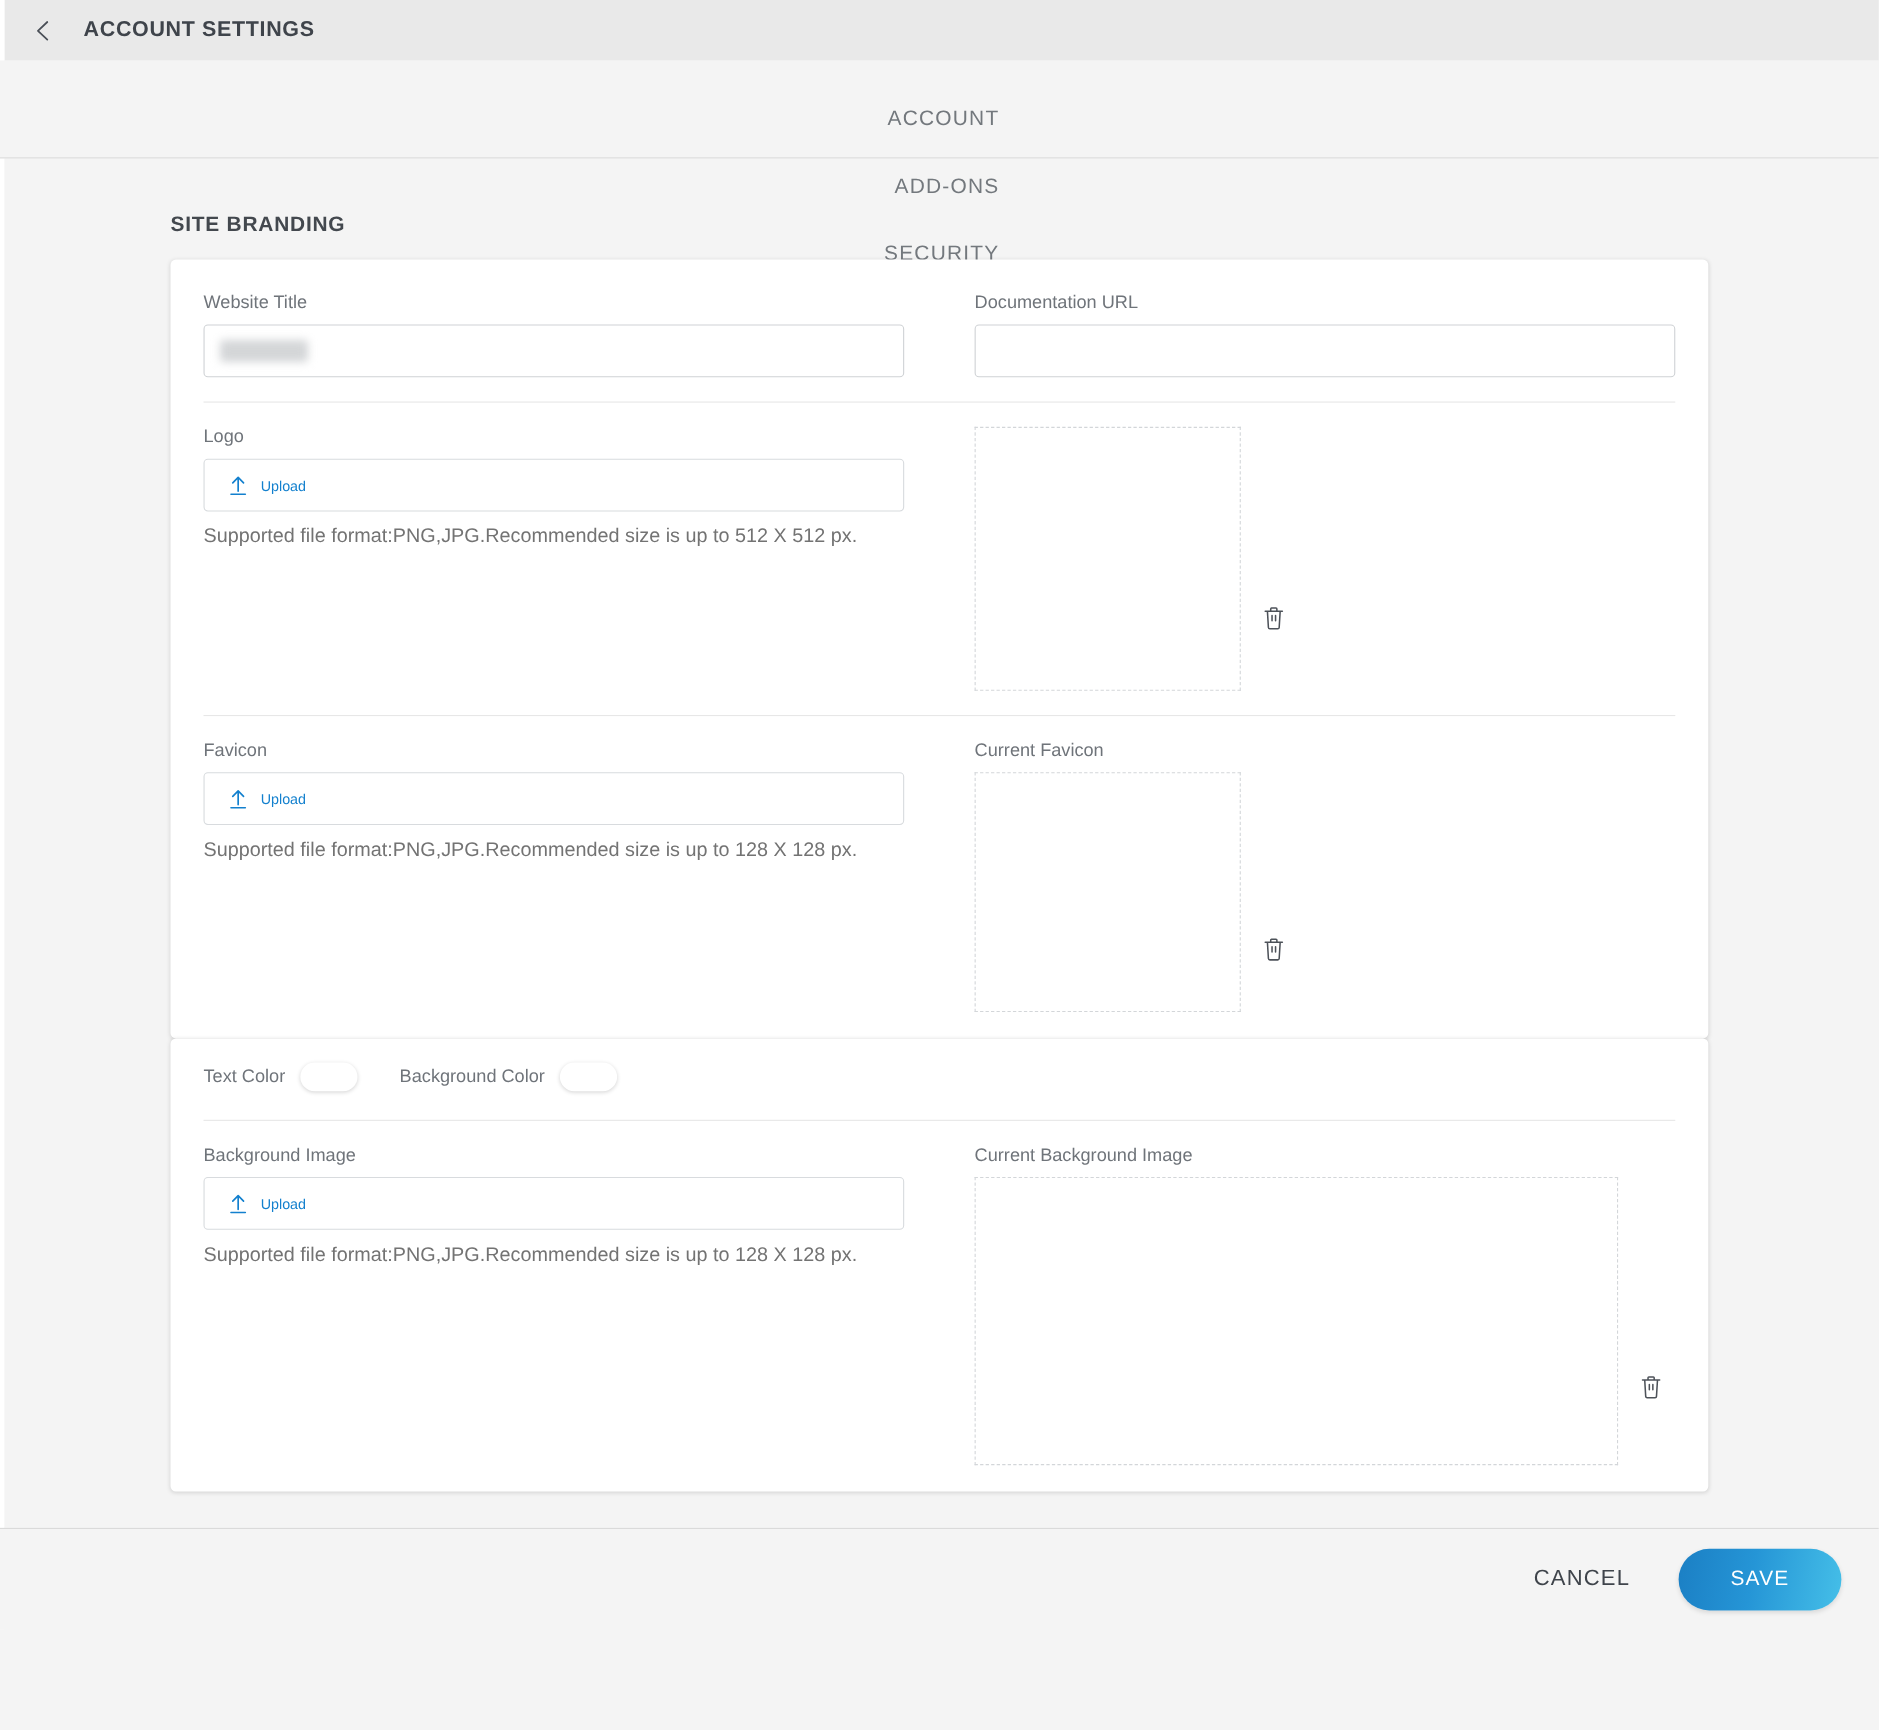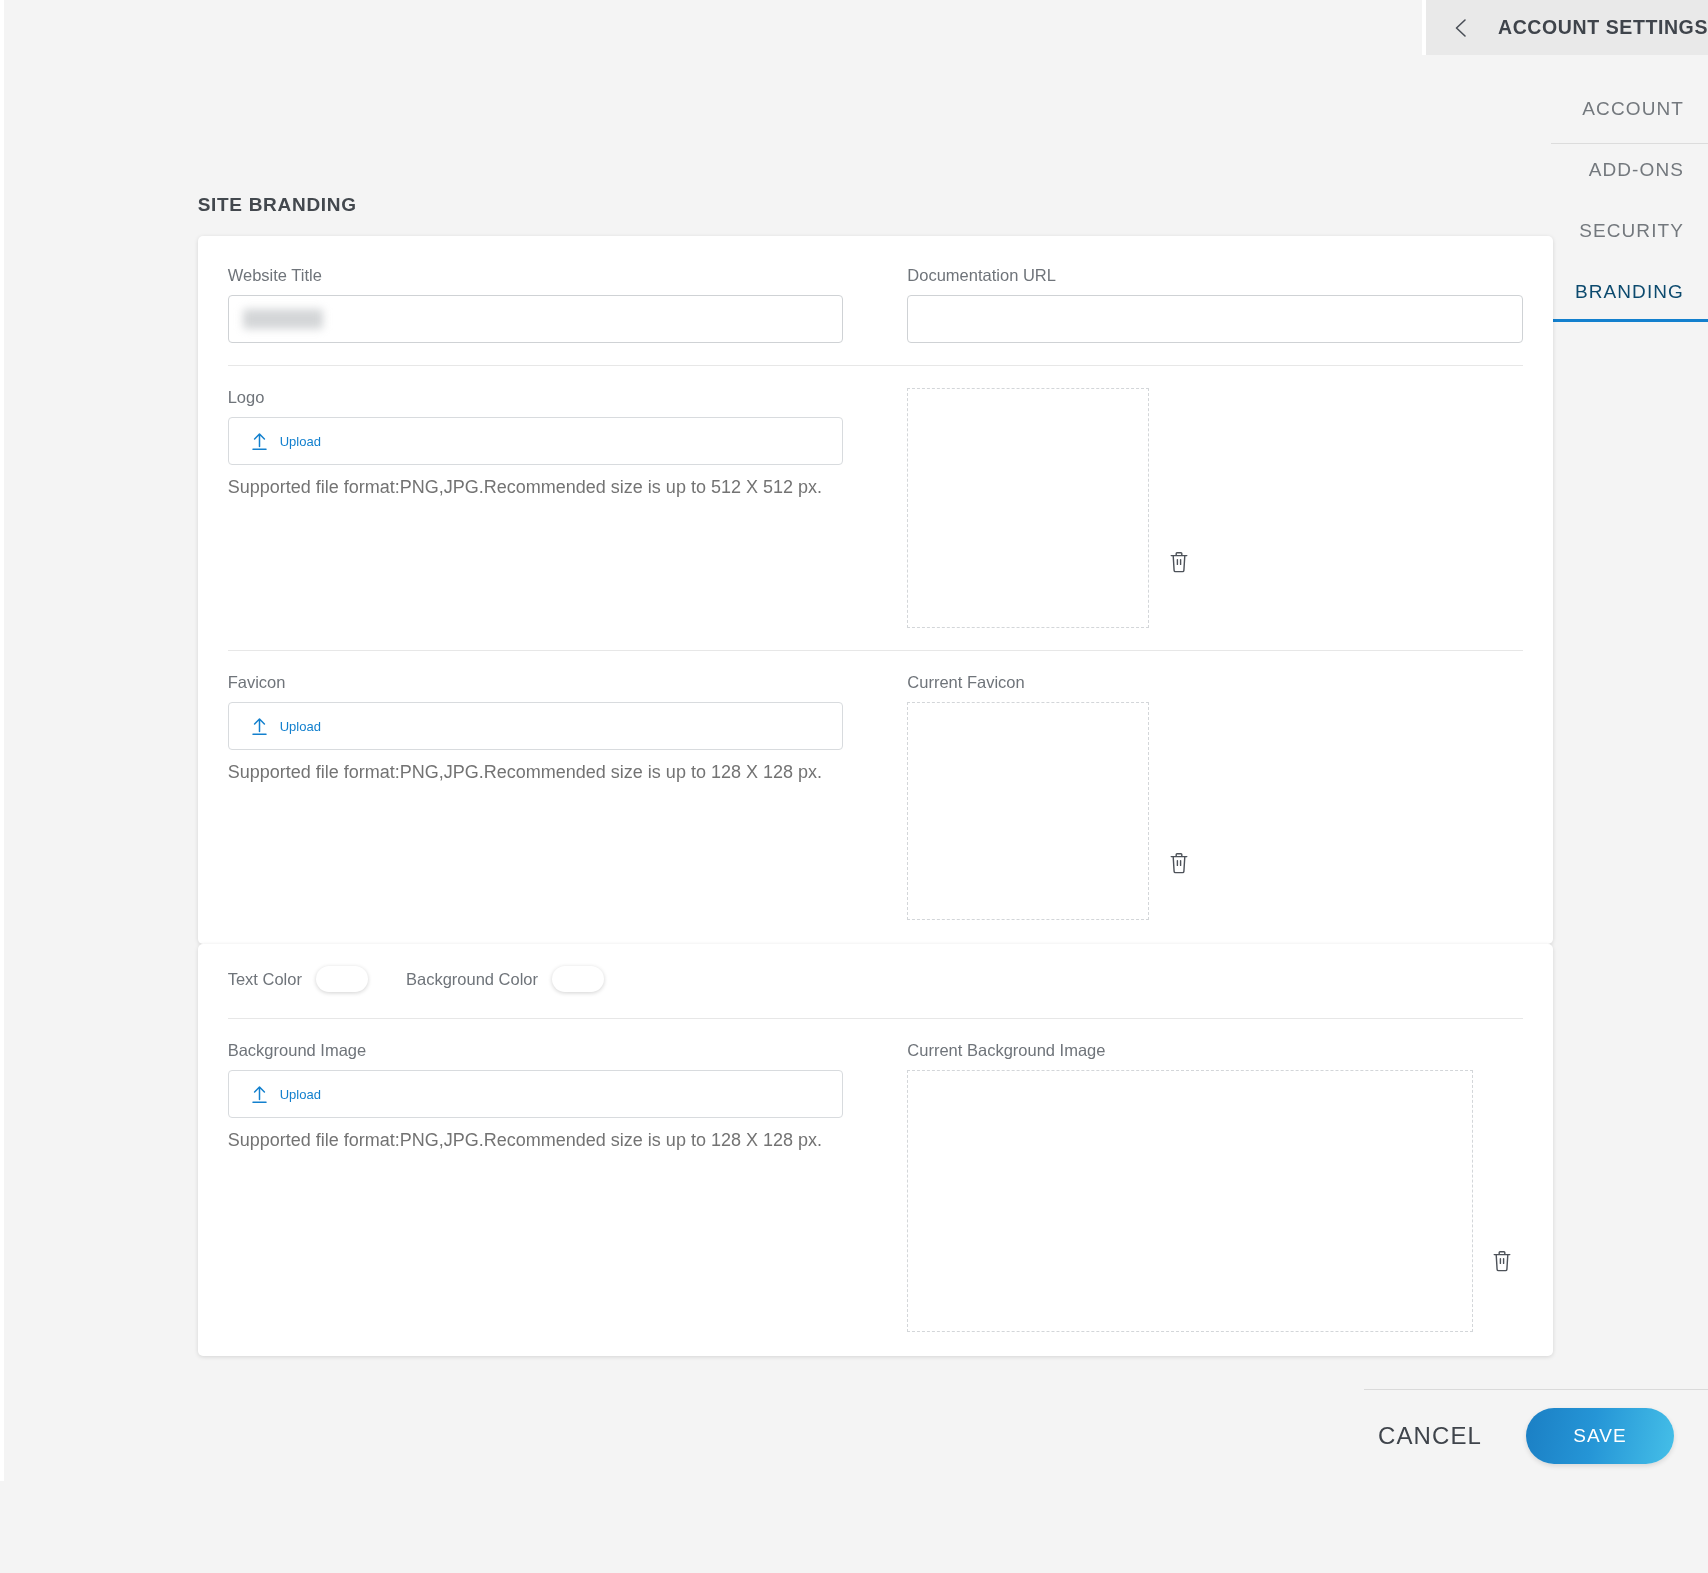--- a/index.html
+++ b/index.html
@@ -12,21 +12,20 @@
     font-family: "Liberation Sans", sans-serif;
   }
 
   .app {
     position: relative;
     width: 1708px;
     height: 1481px;
     background: #f4f4f4;
     display: flex;
     flex-direction: column;
-    align-items: flex-end;
   }
 
   
   .topbar {
     height: 55px;
     min-height: 55px;
     background: #e9e9e9;
     display: flex;
     align-items: center;
     padding-left: 18px;
@@ -249,21 +248,21 @@
     border-top: 1px solid #dadada;
     display: flex;
     align-items: center;
     justify-content: flex-end;
     padding-right: 34px;
     gap: 30px;
     position: relative;
     z-index: 5;
   }
   .cancel-btn {
-    font-size: 24px;
+    font-size: 20px;
     letter-spacing: 1.1px;
     color: #3f444b;
     background: none;
     border: none;
     cursor: pointer;
     font-family: "Liberation Sans", sans-serif;
     padding: 10px 14px;
   }
   .save-btn {
     width: 148px;

